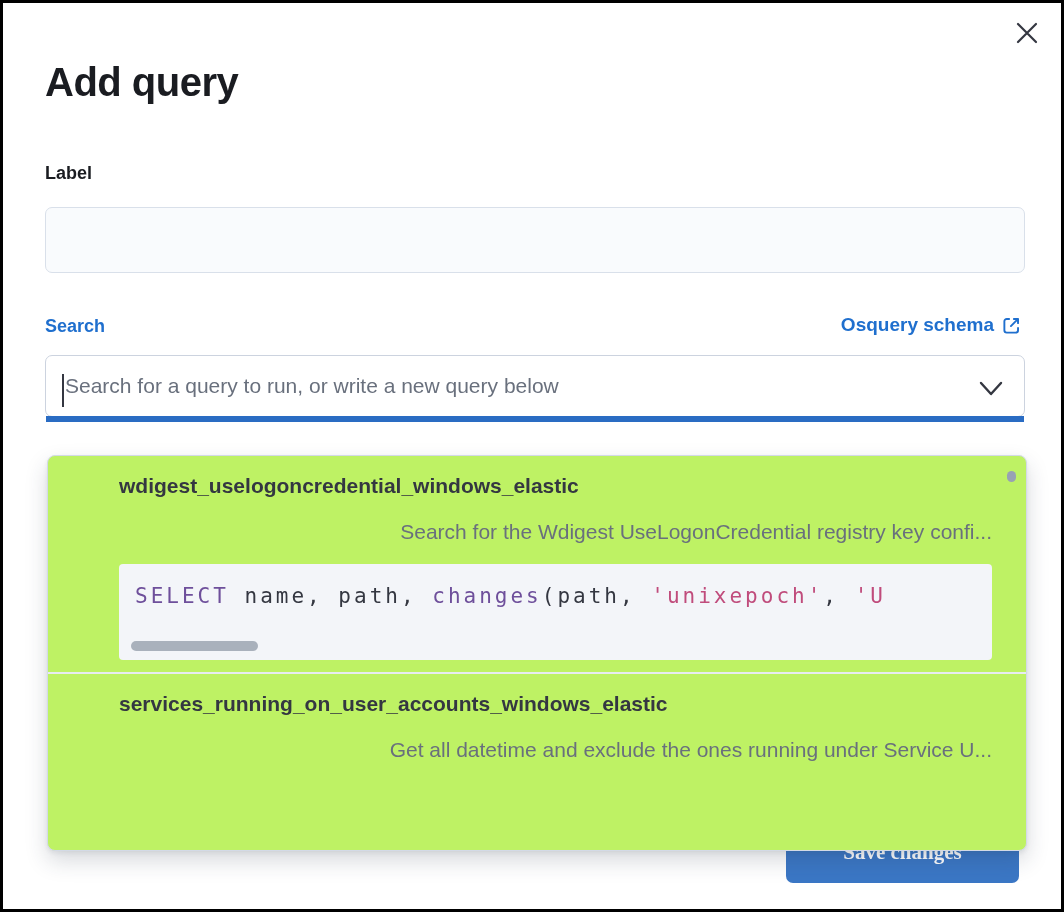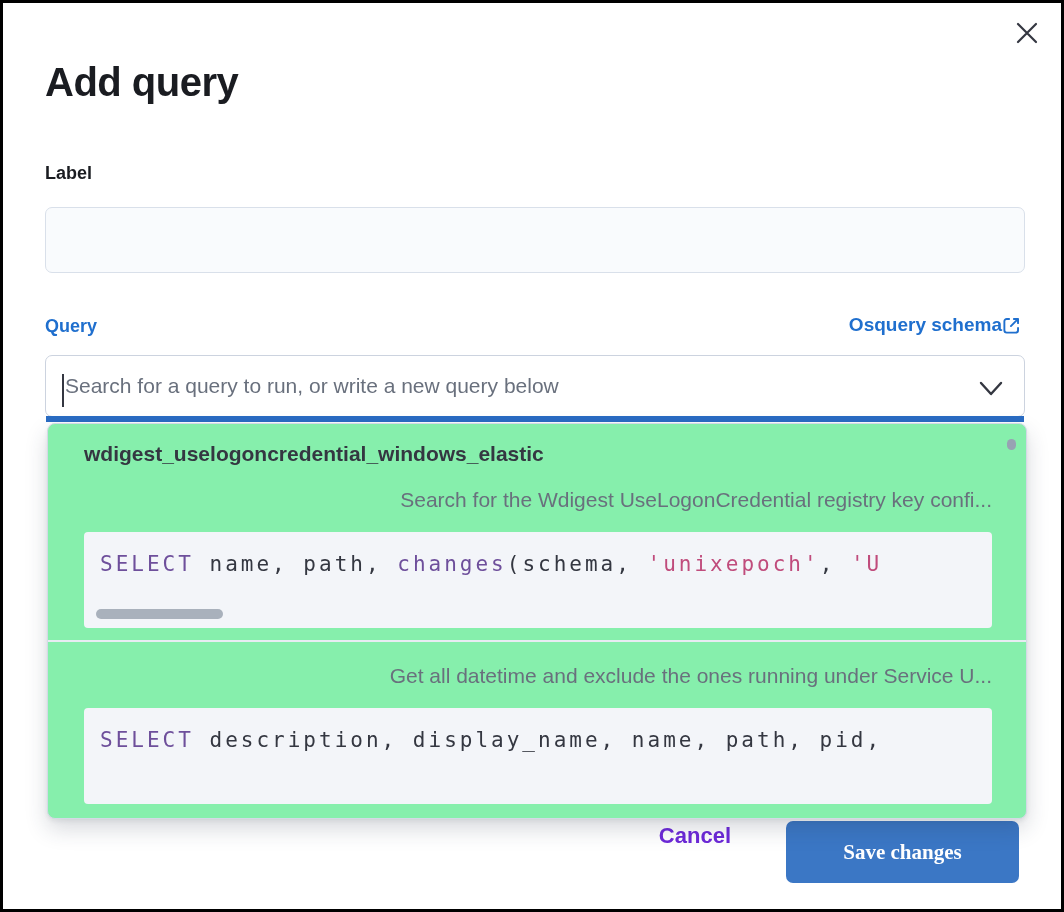--- a/index.html
+++ b/index.html
@@ -9,32 +9,32 @@
   .close-btn { position:absolute; top:16px; right:20px; width:28px; height:28px; cursor:pointer; color:#343741; }
 
   .modal-title { position:absolute; left:42px; top:50px; font-size:40px; font-weight:700; color:#1a1c21; letter-spacing:-0.5px;margin-top:7px; }
 
   .field-label { position:absolute; left:42px; font-size:18px; font-weight:700; color:#1a1c21; }
   .label-label { top:160px; }
 
   .label-input { position:absolute; left:42px; top:204px; width:980px; height:66px; background:#f9fbfd; border:1px solid #d9e0ea; border-radius:7px; font-size:21px; color:#343741; padding:0 18px; outline:none; }
 
   .query-label { position:absolute; left:42px; top:313px; font-size:18px; font-weight:700; color:#1f6fce; }
-  .schema-link { position:absolute; right:40px; top:311px; display:flex; align-items:center; gap:0; color:#1f6fce; font-size:19px; font-weight:700; text-decoration:none; cursor:pointer;margin-left:32px; }
+  .schema-link { position:absolute; right:40px; top:311px; display:flex; align-items:center; gap:8px; color:#1f6fce; font-size:19px; font-weight:700; text-decoration:none; cursor:pointer;margin-left:32px; }
   .ext-icon { width:19px; height:19px; }
 
   .combobox { position:absolute; left:42px; top:352px; width:980px; height:67px; }
   .combobox-box { position:absolute; inset:0 0 5px 0; background:#fff; border:1px solid #ccd3df; border-radius:7px; }
   .combobox-underline { position:absolute; left:1px; right:1px; bottom:0; height:6px; background:#2a6cc3; }
   .combobox-input { position:absolute; left:2px; top:2px; right:70px; bottom:8px; border:none; outline:none; font-size:21px; color:#343741; padding:0 0 0 18px; background:transparent; }
   .combobox-input::placeholder { color:#69707d; opacity:1; }
   .caret { position:absolute; left:17px; top:19px; width:2px; height:33px; background:#343741; }
   .chevron { position:absolute; right:22px; top:26px; width:24px; height:16px; color:#343741; cursor:pointer; }
 
-  .dropdown { position:absolute; left:44px; top:420px; width:980px; height:396px; background:#86efac; border:1px solid #d3dae6; border-radius:8px; box-shadow:0 10px 22px rgba(40,50,70,0.18), 0 2px 4px rgba(40,50,70,0.08); overflow:hidden; z-index:5; padding:18px 34px 0 36px; }
+  .dropdown { position:absolute; left:44px; top:452px; width:980px; height:396px; background:#bef264; border:1px solid #d3dae6; border-radius:8px; box-shadow:0 10px 22px rgba(40,50,70,0.18), 0 2px 4px rgba(40,50,70,0.08); overflow:hidden; z-index:5; padding:18px 34px 0 71px; }
   .vscroll-dot { position:absolute; top:15px; right:10px; width:9px; height:11px; border-radius:5px; background:#98a2b3; }
 
   .option-title { font-size:21px; font-weight:700; color:#343741; white-space:nowrap; }
   .option-desc { margin-top:22px; font-size:21px; color:#69707d; white-space:nowrap;text-align:right; }
   .code-block { position:relative; margin-top:20px; height:96px; background:#f3f5f9; border-radius:4px; padding:20px 0 0 16px; overflow:hidden; white-space:nowrap; font-family:"DejaVu Sans Mono", monospace; font-size:21px; letter-spacing:3px; color:#343741; }
   .code-block .kw { color:#6e4f9b; }
   .code-block .str { color:#c04c7c;margin-top:6px; }
   .hscroll-thumb { position:absolute; left:12px; bottom:9px; width:127px; height:10px; border-radius:5px; background:#a9b1bc; }
   .option-divider { height:2px; background:#e7ecf2; margin:12px -34px 18px -71px; border:none; }
   .option { cursor:pointer; }
@@ -52,21 +52,21 @@
     <svg viewBox="0 0 28 28" width="28" height="28">
         <path d="M5 5 L23 23 M23 5 L5 23" stroke="currentColor" stroke-width="2.2" stroke-linecap="round"></path>
       </svg>
   </div>
 
   <h1 class="modal-title">Add query</h1>
 
   <label class="field-label label-label">Label</label>
   <input class="label-input" type="text" value="" placeholder="" style="">
 
-  <label class="field-label query-label">Query</label>
+  <label class="field-label query-label">Search</label>
 
   <a class="schema-link">
     <span>Osquery schema</span>
     <span class="ext-icon">
       <svg viewBox="0 0 16 16" width="19" height="19">
           <path d="M2 4.5 A2 2 0 0 1 4 2.5 H6 M10 2.5 H13.5 V6 M13.5 2.5 L7.5 8.5 M13.5 10 V12 A2 2 0 0 1 11.5 14 H4 A2 2 0 0 1 2 12 V4.5" fill="none" stroke="#1f6fce" stroke-width="1.6" stroke-linecap="round" stroke-linejoin="round"></path>
         </svg>
     </span>
   </a>
 
@@ -81,30 +81,30 @@
     </div>
     <div class="combobox-underline"></div>
   </div>
 
   <div class="dropdown">
     <div class="vscroll-dot"></div>
 
     <div class="option">
       <div class="option-title">wdigest_uselogoncredential_windows_elastic</div>
       <div class="option-desc">Search for the Wdigest UseLogonCredential registry key confi...</div>
-      <div class="code-block"><span class="kw">SELECT</span><span> name, path, </span><span class="kw">changes</span><span>(schema, </span><span class="str">'unixepoch'</span><span>, </span><span class="str">'U</span>
+      <div class="code-block"><span class="kw">SELECT</span><span> name, path, </span><span class="kw">changes</span><span>(path, </span><span class="str">'unixepoch'</span><span>, </span><span class="str">'U</span>
         <div class="hscroll-thumb"></div>
       </div>
     </div>
 
     <hr class="option-divider">
 
     <div class="option">
+      <div class="option-title">services_running_on_user_accounts_windows_elastic</div>
       <div class="option-desc">Get all datetime and exclude the ones running under Service U...</div>
-      <div class="code-block"><span class="kw">SELECT</span><span> description, display_name, name, path, pid,</span></div>
     </div>
   </div>
 
   <div class="footer">
     <button class="cancel-btn">Cancel</button>
     <button class="save-btn">Save changes</button>
   </div>
 
 </div>
 

